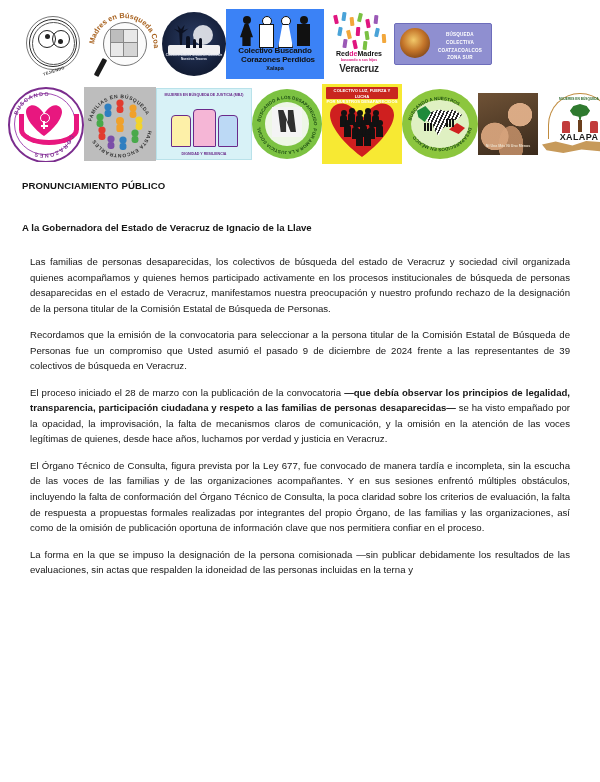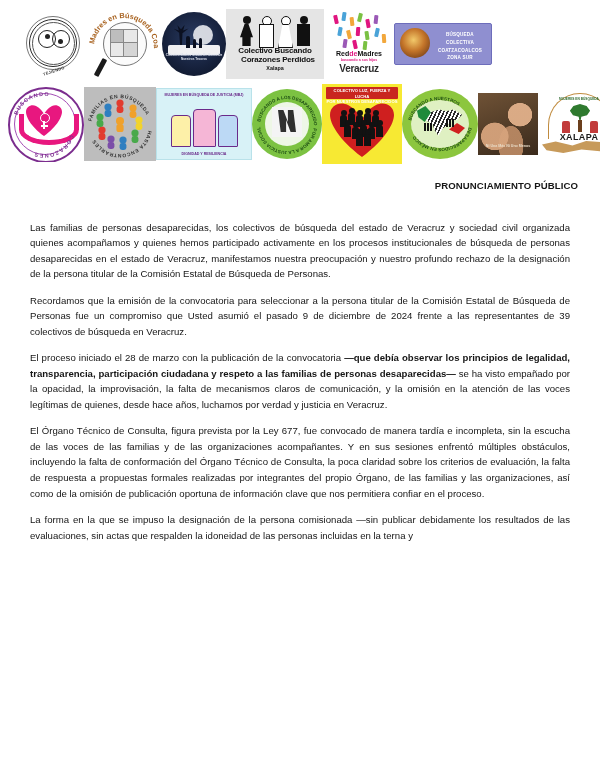--- a/index.html
+++ b/index.html
@@ -109,21 +109,21 @@
   }
   .l3 .p1 { position:absolute; left:24px; top:24px; width:4px;height:12px;background:#0b1020; border-radius:2px 2px 0 0;}
   .l3 .p2 { position:absolute; left:31px; top:27px; width:3px;height:9px;background:#0b1020; border-radius:2px 2px 0 0;}
   .l3 .p3 { position:absolute; left:37px; top:26px; width:3px;height:10px;background:#0b1020; border-radius:2px 2px 0 0;}
   .l3 .cap {
     position:absolute; left:0; top:42px; width:64px;
     font-size:3.1px; font-weight:bold; color:#dfe3ee; text-align:center; line-height:1.25;
   }
 
   
-  .l4 { width: 98px; height: 70px; background:#e5e5e5; }
+  .l4 { width: 98px; height: 70px; background:#3b82f6; }
   .l4 .figs {
     position:absolute; left:8px; top:5px; width:82px; height:32px;
     display:flex; align-items:flex-end; justify-content:center; gap:4px;
   }
   .l4 .fig { position:relative; width:15px; height:30px; }
   .l4 .fig .head { position:absolute; left:50%; top:0; width:8px; height:8px; margin-left:-4px; border-radius:50%; }
   .l4 .fig .body { position:absolute; left:50%; top:8px; width:13px; height:22px; margin-left:-6.5px; }
   .l4 .fA .head{background:#111;} .l4 .fA .body{background:#111; clip-path:polygon(35% 0,65% 0,100% 60%,82% 60%,82% 100%,18% 100%,18% 60%,0 60%);}
   .l4 .fB .head{background:#fff;border:1.4px solid #111;} .l4 .fB .body{background:#fff;border:1.4px solid #111;}
   .l4 .fC .head{background:#fff;border:1.4px solid #111;} .l4 .fC .body{background:#fff;border:1.4px solid #111; clip-path:polygon(30% 0,70% 0,100% 100%,0 100%);}
@@ -244,21 +244,21 @@
     clip-path: polygon(0 38%, 18% 22%, 40% 42%, 58% 20%, 82% 26%, 100% 52%, 84% 74%, 52% 62%, 28% 80%, 6% 66%); }
 
   
   .doc {
     padding: 0 22px;
     font-size: 9.6px;
     line-height: 1.62;
     color: #161616;
   }
   .doc-title {
-    text-align: right;
+    text-align: left;
     font-weight: bold;
     font-size: 9.6px;
     letter-spacing: .01em;
     margin: 12px 0 0 0;
   }
   .addressee {
     margin-top: 26px;
     font-weight: bold;
     font-size: 9.6px;
     line-height: 1.62;
@@ -571,20 +571,21 @@
         <span class="hands"></span>
       </div>
     </div>
   </div>
 
   <div class="doc">
 
     <div class="doc-title">PRONUNCIAMIENTO PÚBLICO</div>
 
     <div class="addressee">
+      <div>A la Gobernadora del Estado de Veracruz de Ignacio de la Llave</div>
     </div>
 
     <p class="body first-body">Las familias de personas desaparecidas, los colectivos de búsqueda del estado de Veracruz y sociedad civil organizada quienes acompañamos  y quienes hemos participado activamente en los procesos institucionales de búsqueda de personas desaparecidas en el estado de Veracruz, manifestamos nuestra preocupación y nuestro profundo rechazo de la designación de la persona titular de la Comisión Estatal de Búsqueda de Personas.</p>
 
     <p class="body">Recordamos que la emisión de la convocatoria para seleccionar a la persona titular de la Comisión Estatal de Búsqueda de Personas fue un compromiso que Usted asumió el pasado 9 de diciembre de 2024 frente a las representantes de 39 colectivos de búsqueda en Veracruz.</p>
 
     <p class="body"><span>El proceso iniciado el 28 de marzo con la publicación de la convocatoria </span><b class="em">—que debía observar los principios de legalidad, transparencia, participación ciudadana y respeto a las familias de personas desaparecidas—</b><span> se ha visto empañado por la opacidad, la improvisación, la falta de mecanismos claros de comunicación, y la omisión en la atención de las voces legítimas de quienes, desde hace años, luchamos por verdad y justicia en Veracruz.</span></p>
 
     <p class="body">El Órgano Técnico de Consulta, figura prevista por la Ley 677, fue convocado de manera tardía e incompleta, sin la escucha de las voces de las familias y de las organizaciones acompañantes. Y en sus sesiones enfrentó múltiples obstáculos, incluyendo la falta de conformación del Órgano Técnico de Consulta, la poca claridad sobre los criterios de evaluación, la falta de respuesta a propuestas formales realizadas por integrantes del propio Órgano, de las familias y las organizaciones, así como de la omisión de publicación oportuna de información clave que nos permitiera confiar en el proceso.</p>
 

